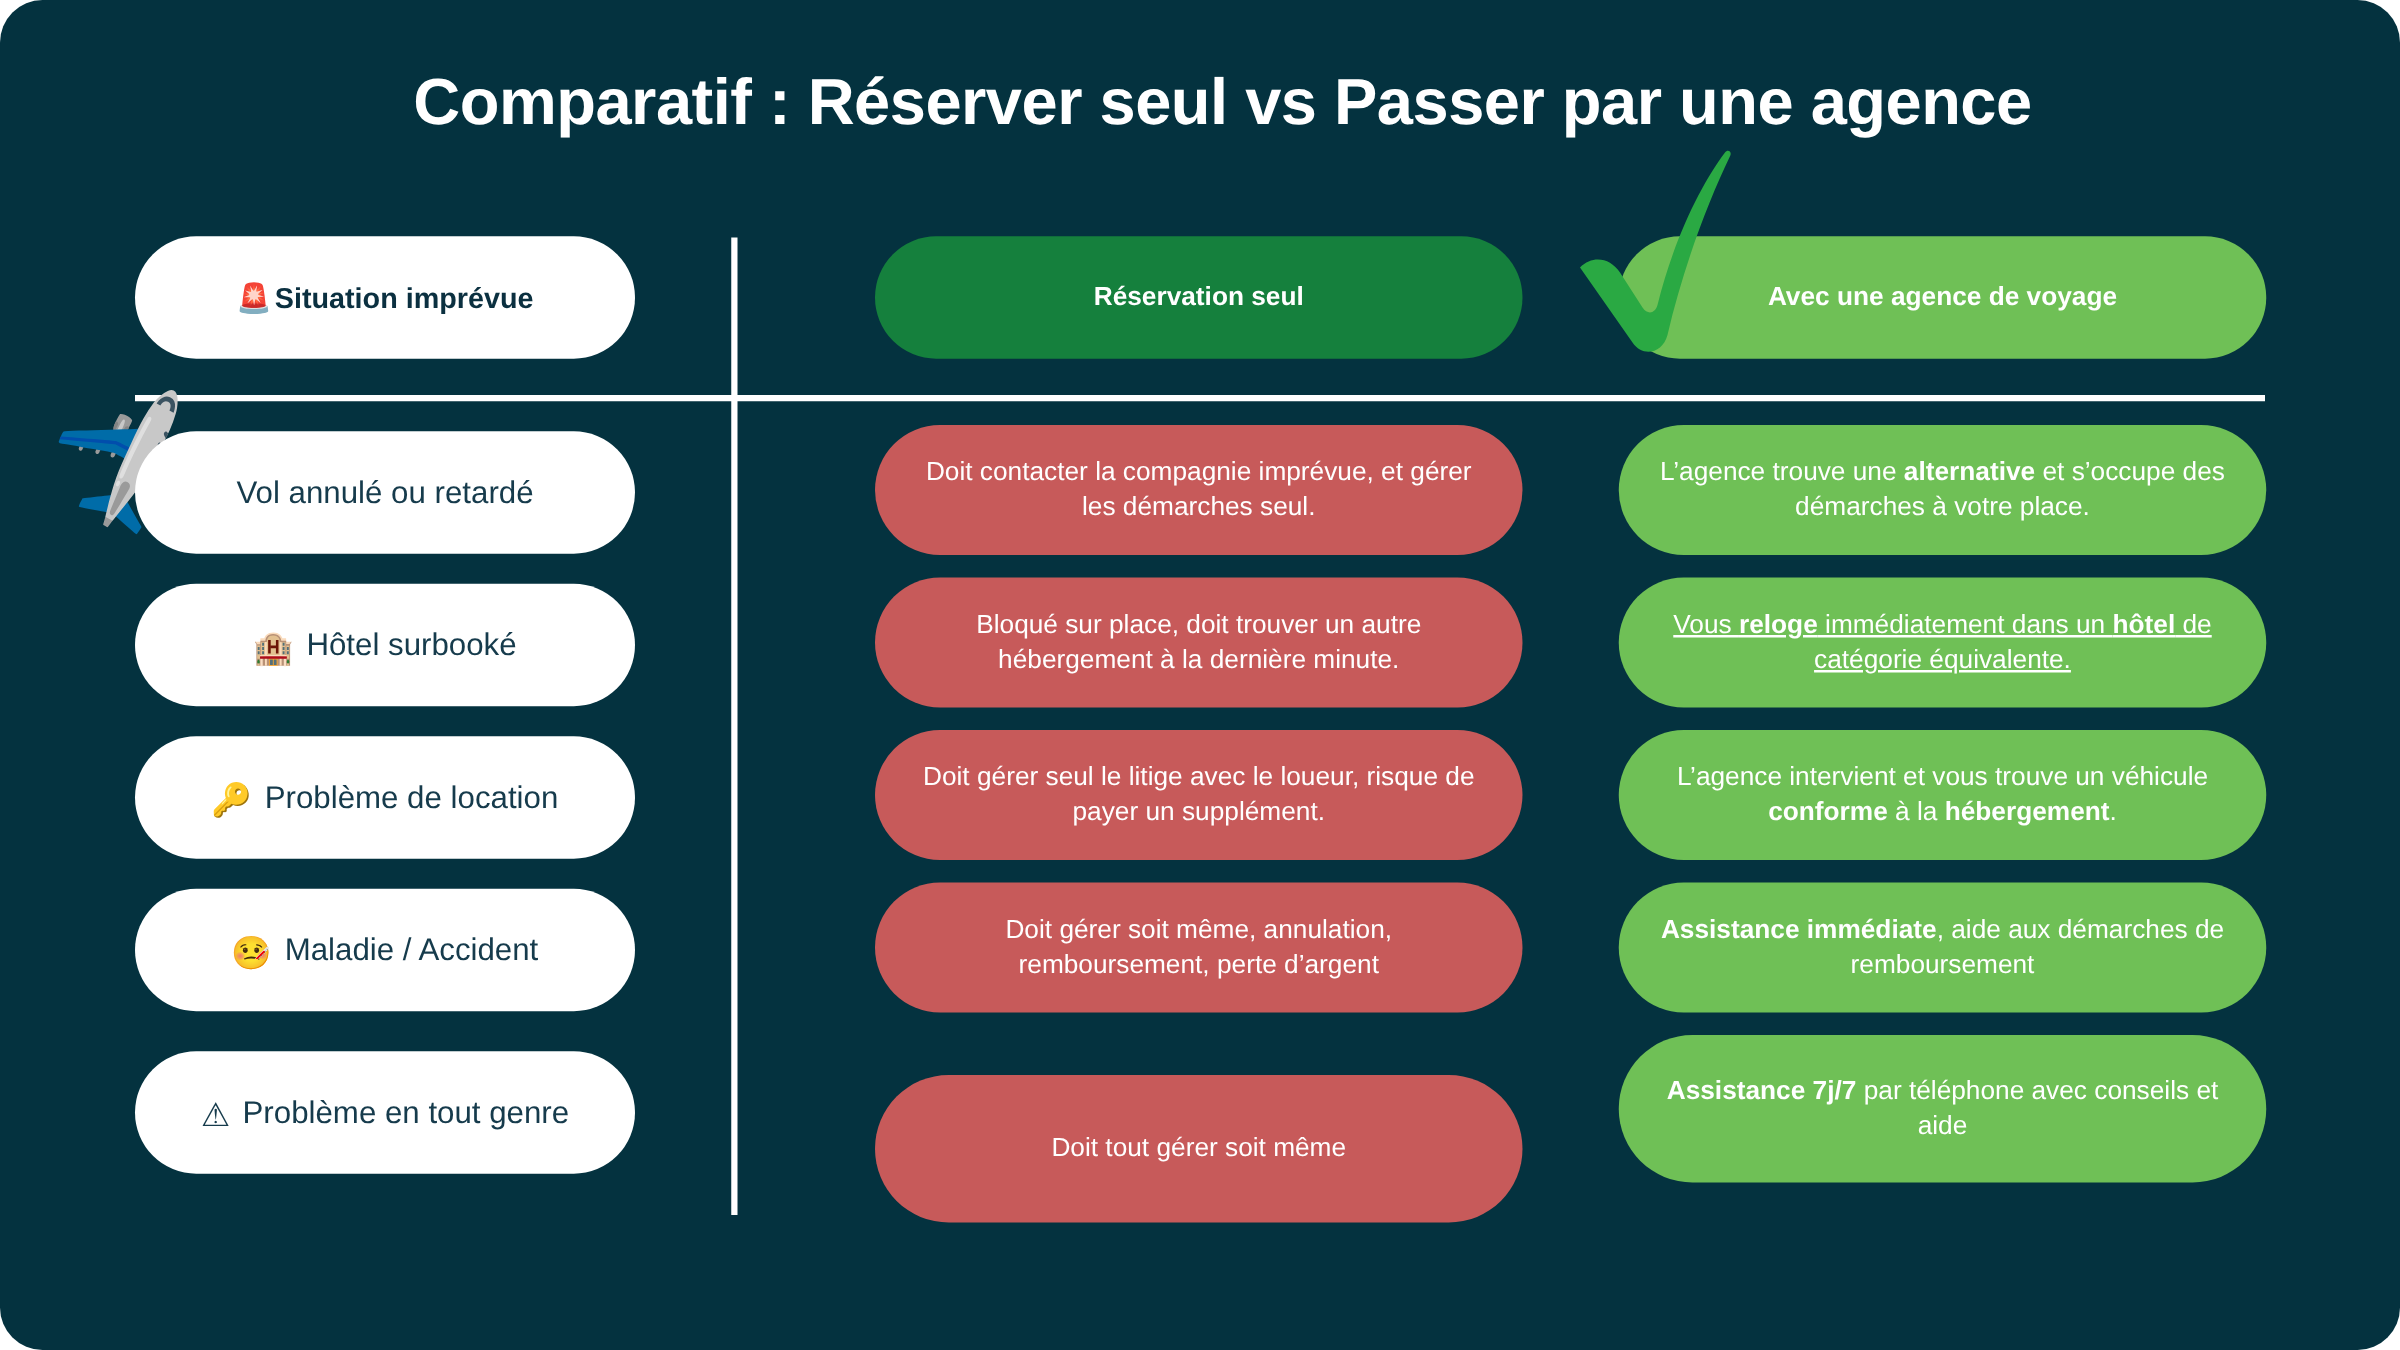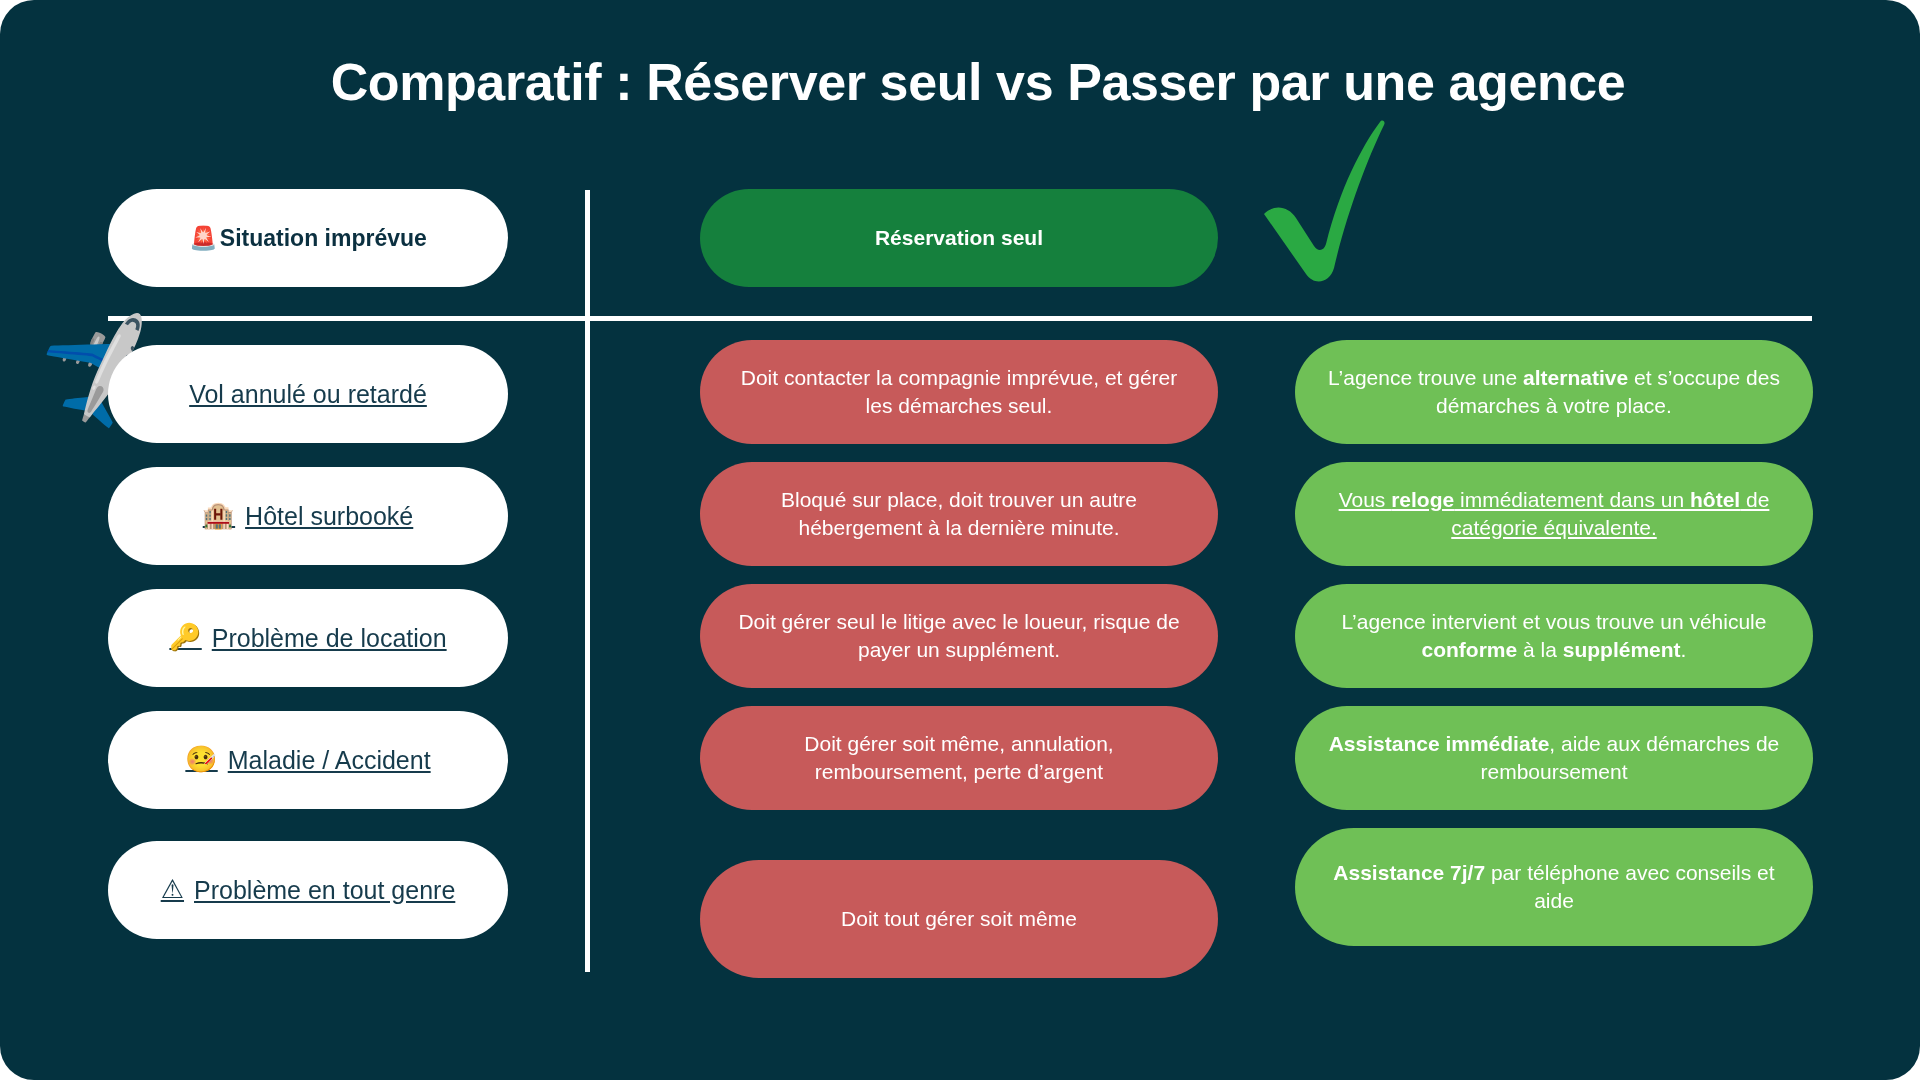--- a/index.html
+++ b/index.html
@@ -90,23 +90,22 @@
   
   .row-left {
     background: #ffffff;
     color: #163b4c;
     height: 88px;
     font-size: 25px;
     font-weight: 400;
   }
   .row-left .label {
     display: inline-flex;
-    align-items: flex-start;
+    align-items: flex-end;
     gap: 10px;
-    text-decoration: underline;
   }
   .row-left .emoji { font-size: 26px; line-height: 1; }
 
   .row-red {
     background: #c75a5a;
     color: #ffffff;
   }
   .row-green {
     background: #6fc056;
     color: #ffffff;
@@ -155,20 +154,21 @@
 
   <div class="cell header-cell header-left col-left">
     <span class="label">
       <span class="emoji">🚨</span>
         <span>Situation imprévue</span>
     </span>
   </div>
 
   <div class="cell header-cell header-red col-red">Réservation seul</div>
 
+  <div class="cell header-cell header-green col-green">Avec une agence de voyage</div>
 
   <svg id="check-mark" viewBox="0 0 130 170" aria-hidden="true">
     <path d="M8 96 C18 86 32 88 40 100 L58 128 C62 134 68 133 70 126 C84 70 106 28 124 4 C126 1 130 3 128 7 C110 44 90 98 78 150 C74 165 58 168 50 156 Z" fill="#2aa943"></path>
   </svg>
 
   <div id="plane-emoji">✈️</div>
 
   <div id="rows-host">
       <div class="cell row-left col-left" style="top: 345px; height: 98px;">
         <span class="label">
@@ -196,21 +196,21 @@
       <div class="cell row-left col-left" style="top: 589px; height: 98px;">
         <span class="label">
           <span class="emoji">🔑</span>
           <span>Problème de location</span>
         </span>
       </div>
       <div class="cell row-red col-red" style="top: 584px; height: 104px;">
         <div class="txt">Doit gérer seul le litige avec le loueur, risque de payer un supplément.</div>
       </div>
       <div class="cell row-green col-green" style="top: 584px; height: 104px;">
-        <div class="txt"><span>L’agence intervient et vous trouve un véhicule </span><b>conforme</b><span> à la </span><b>supplément</b><span>.</span></div>
+        <div class="txt"><span>L’agence intervient et vous trouve un véhicule </span><b>conforme</b><span> à la </span><b>hébergement</b><span>.</span></div>
       </div>
       <div class="cell row-left col-left" style="top: 711px; height: 98px;">
         <span class="label">
           <span class="emoji">🤒</span>
           <span>Maladie / Accident</span>
         </span>
       </div>
       <div class="cell row-red col-red" style="top: 706px; height: 104px;">
         <div class="txt">Doit gérer soit même, annulation, remboursement, perte d’argent</div>
       </div>

